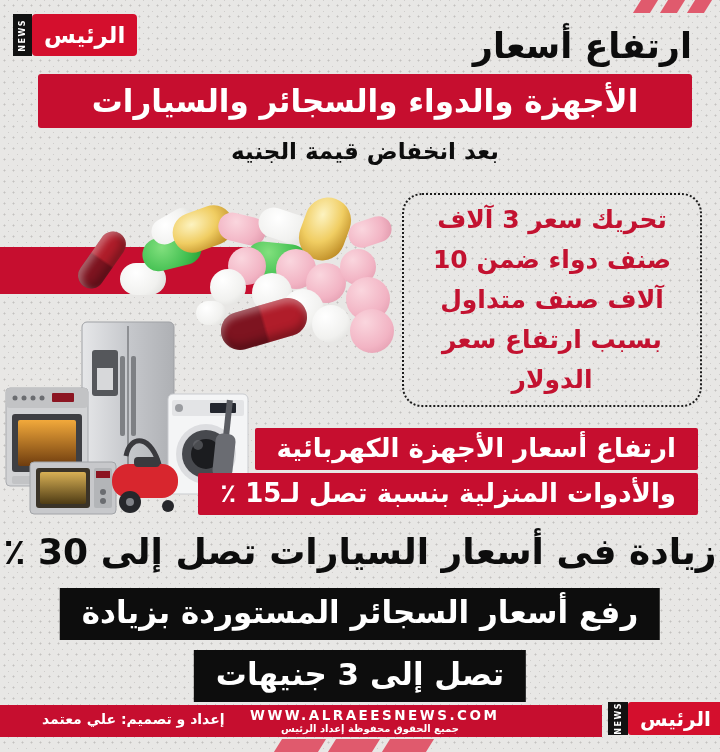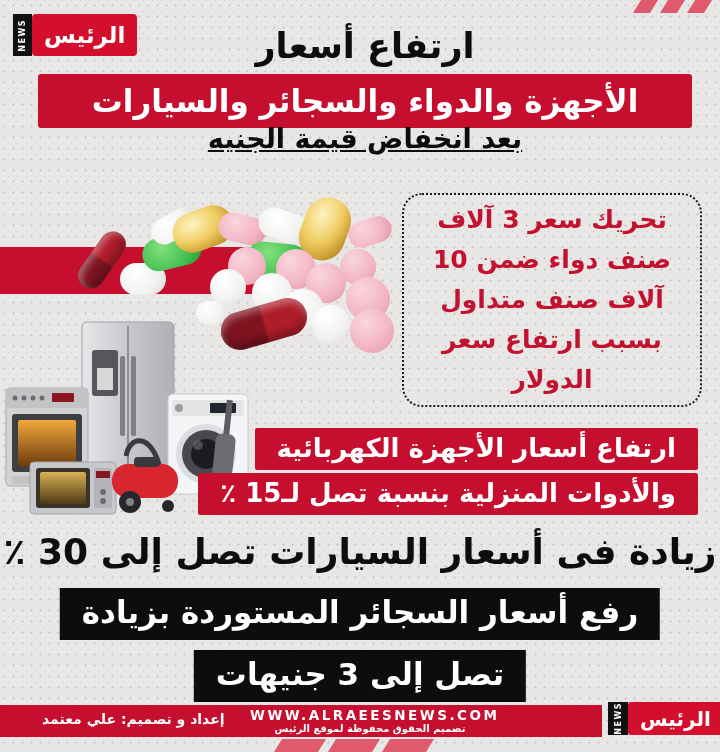--- a/index.html
+++ b/index.html
@@ -19,27 +19,27 @@
   .logo{display:flex;align-items:stretch;height:42px;}
   .news-box{background:#111;color:#fff;width:19px;display:flex;align-items:center;justify-content:center;}
   .news-box span{writing-mode:vertical-rl;transform:rotate(180deg);font-size:8px;font-weight:bold;letter-spacing:1.5px;}
   .brand-box{background:#d40f2d;color:#fff;border-radius:4px;margin-right:2px;
     display:flex;align-items:center;justify-content:center;padding:0 12px;
     font-size:23px;font-weight:bold;}
   .stripes{display:flex;gap:10px;}
   .stripe{background:#e05a6d;transform:skewX(-32deg);}
   .stripe.top{width:17px;height:13px;}
   .stripe.bottom{width:44px;height:13px;}
-  .title-top{left:38px;right:28px;top:26px;text-align:center;
+  .title-top{left:38px;right:28px;top:26px;text-align:right;
     font-size:35px;font-weight:bold;color:#0d0d0d;direction:rtl;}
   .banner-main{left:38px;right:28px;top:74px;height:54px;background:#c60e2f;border-radius:3px;
     display:flex;align-items:center;justify-content:center;color:#fff;
     font-size:31px;font-weight:bold;direction:rtl;}
-  .subtitle{left:38px;right:28px;top:123px;text-align:center;
-    font-size:27px;font-weight:bold;color:#0d0d0d;direction:rtl;text-decoration:underline;}
+  .subtitle{left:38px;right:28px;top:138px;text-align:center;
+    font-size:23px;font-weight:bold;color:#0d0d0d;direction:rtl;}
   
   .red-band{left:0;top:247px;width:265px;height:47px;background:#c60e2f;}
   .dashed-box{left:402px;top:193px;width:300px;height:214px;box-sizing:border-box;
     border:2.5px dotted #1c1c1c;border-radius:20px;
     display:flex;align-items:center;justify-content:center;}
   .dashed-box .med-text{direction:rtl;text-align:center;color:#c31230;
     font-size:25px;font-weight:bold;line-height:40px;}
   
   .pills{left:50px;top:185px;width:370px;height:168px;}
   .pill{position:absolute;border-radius:999px;}
@@ -199,21 +199,21 @@
 
   <div class="abs car-line nowrap">زيادة فى أسعار السيارات تصل إلى 30 ٪</div>
 
   <div class="bar-black" style="top:588px;">رفع أسعار السجائر المستوردة بزيادة</div>
   <div class="bar-black" style="top:650px;">تصل إلى 3 جنيهات</div>
 
   <div class="abs footer-bar">
     <div class="credit">إعداد و تصميم: علي معتمد</div>
     <div class="site">
       <div class="url">WWW.ALRAEESNEWS.COM</div>
-      <div class="rights">تصميم الحقوق محفوظة لموقع الرئيس</div>
+      <div class="rights">جميع الحقوق محفوظة إعداد الرئيس</div>
     </div>
   </div>
   <div class="abs footer-logo">
     <div class="news-box">
       <span>NEWS</span>
     </div>
     <div class="brand-box">الرئيس</div>
   </div>
 
   <div class="abs stripes" style="left:278px;bottom:0;">

